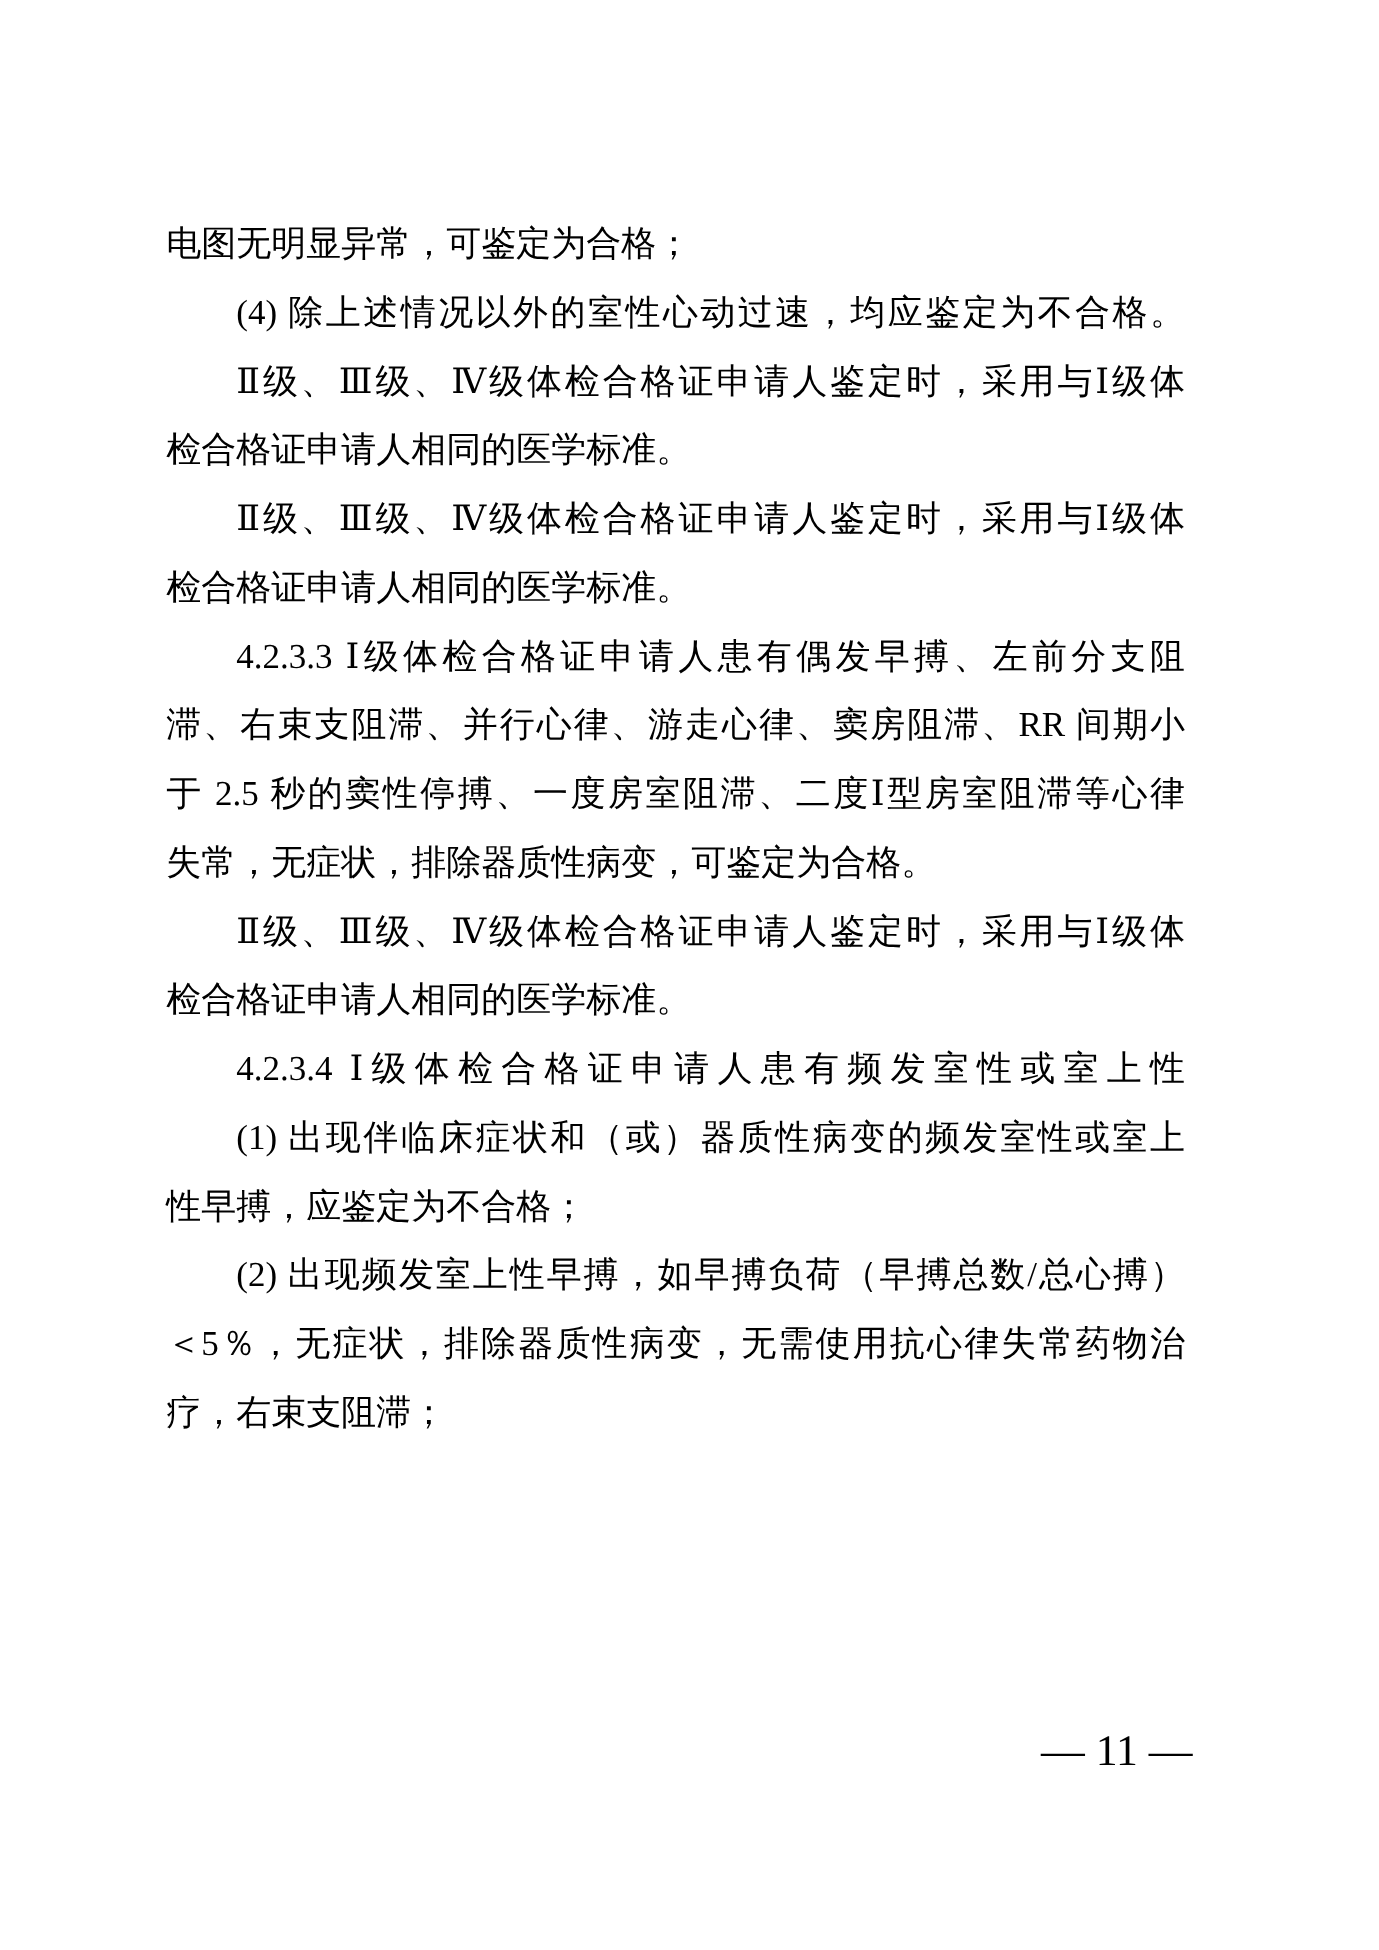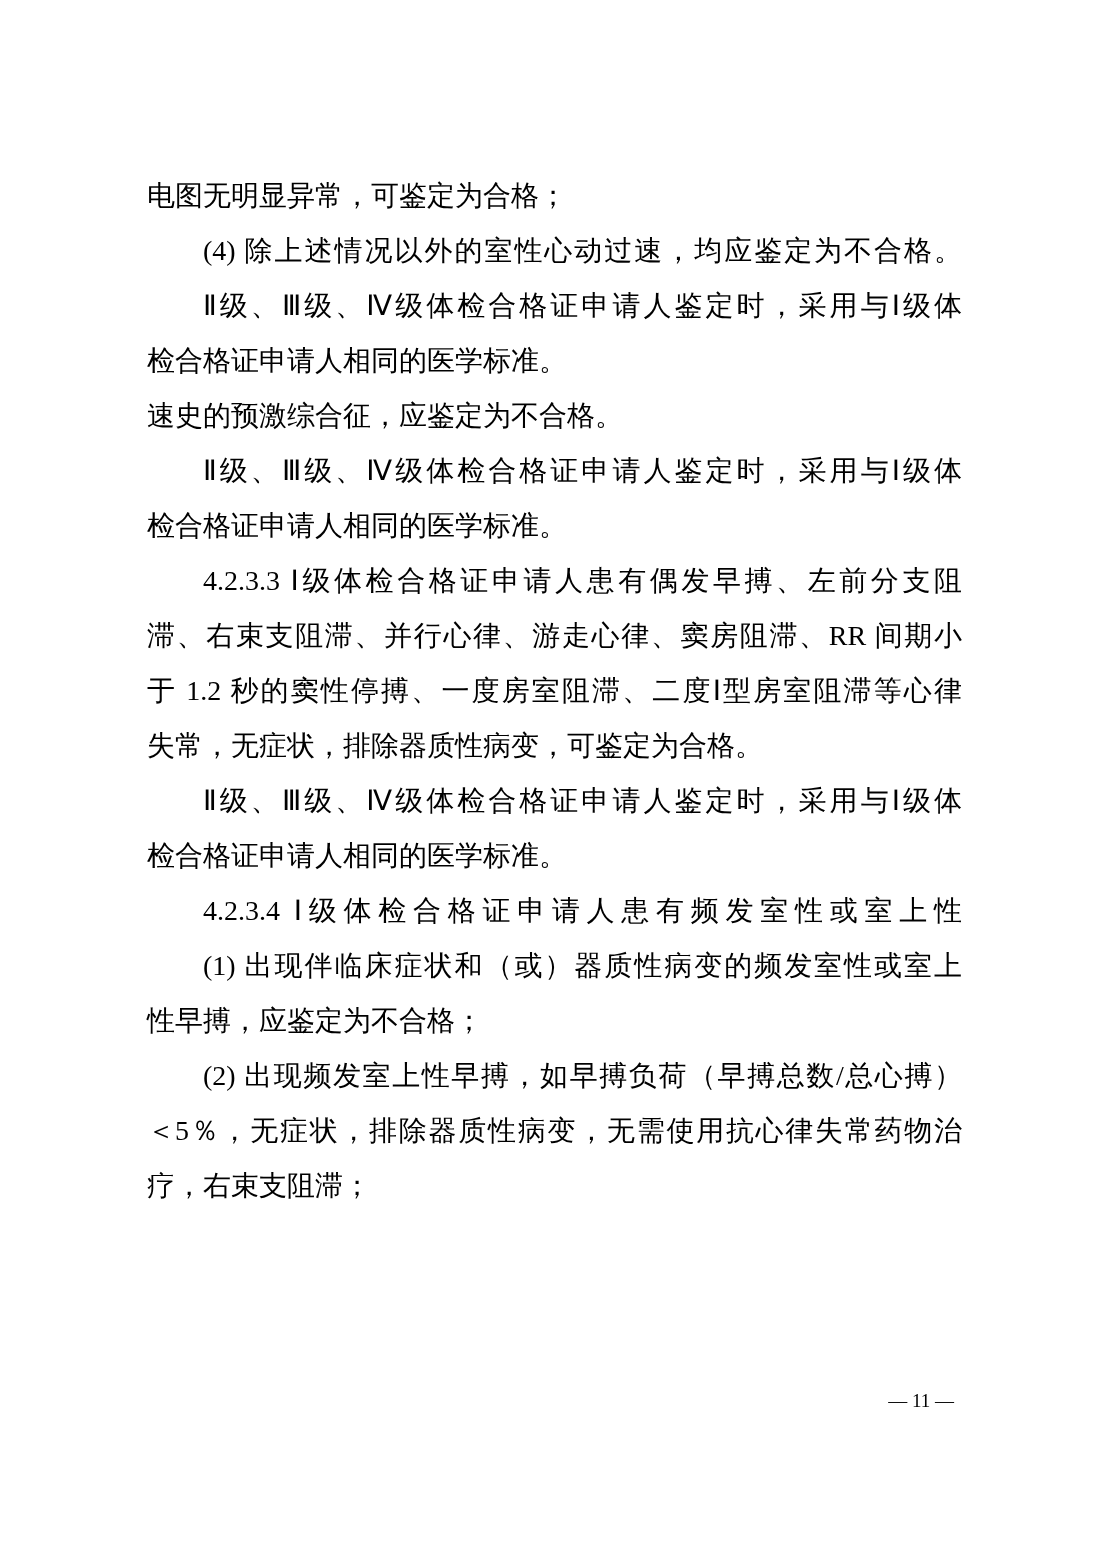--- a/index.html
+++ b/index.html
@@ -11,24 +11,23 @@
     position: relative;
     width: 1103px;
     height: 1560px;
     background: #ffffff;
     color: #000000;
     font-family: "Liberation Serif", "DejaVu Serif", serif;
     overflow: hidden;
   }
   .doc-body {
     position: absolute;
-    left: 147px;
+    left: 133px;
     top: 168px;
     width: 815px;
-    font-family: Liberation Serif, serif;
   }
   .line {
     font-size: 28px;
     line-height: 55px;
     height: 55px;
     color: #000000;
     text-align: left;
     white-space: nowrap;
   }
   .line.justify {
@@ -38,41 +37,40 @@
   }
   .line.indent {
     text-indent: 56px;
   }
   .page-number {
     position: absolute;
     top: 1385px;
     left: 0;
     right: 149px;
     text-align: right;
-    font-size: 19px;
+    font-size: 35px;
     line-height: 32px;
     color: #000000;
     font-family: "Liberation Serif", "DejaVu Serif", serif;
   }
 </style>
 </head>
 <body>
 
 <div class="page">
   <div class="doc-body">
       <div class="line">电图无明显异常，可鉴定为合格；</div>
       <div class="line indent justify">(4) 除上述情况以外的室性心动过速，均应鉴定为不合格。</div>
       <div class="line indent justify">Ⅱ级、Ⅲ级、Ⅳ级体检合格证申请人鉴定时，采用与Ⅰ级体</div>
       <div class="line">检合格证申请人相同的医学标准。</div>
-      <div class="line">速史的预激综合征，应鉴定为不合格。</div>
       <div class="line indent justify">Ⅱ级、Ⅲ级、Ⅳ级体检合格证申请人鉴定时，采用与Ⅰ级体</div>
       <div class="line">检合格证申请人相同的医学标准。</div>
       <div class="line indent justify">4.2.3.3 Ⅰ级体检合格证申请人患有偶发早搏、左前分支阻</div>
       <div class="line justify">滞、右束支阻滞、并行心律、游走心律、窦房阻滞、RR 间期小</div>
-      <div class="line justify">于 1.2 秒的窦性停搏、一度房室阻滞、二度Ⅰ型房室阻滞等心律</div>
+      <div class="line justify">于 2.5 秒的窦性停搏、一度房室阻滞、二度Ⅰ型房室阻滞等心律</div>
       <div class="line">失常，无症状，排除器质性病变，可鉴定为合格。</div>
       <div class="line indent justify">Ⅱ级、Ⅲ级、Ⅳ级体检合格证申请人鉴定时，采用与Ⅰ级体</div>
       <div class="line">检合格证申请人相同的医学标准。</div>
       <div class="line indent justify">4.2.3.4 Ⅰ级体检合格证申请人患有频发室性或室上性</div>
       <div class="line indent justify">(1) 出现伴临床症状和（或）器质性病变的频发室性或室上</div>
       <div class="line">性早搏，应鉴定为不合格；</div>
       <div class="line indent justify">(2) 出现频发室上性早搏，如早搏负荷（早搏总数/总心搏）</div>
       <div class="line justify">＜5％，无症状，排除器质性病变，无需使用抗心律失常药物治</div>
       <div class="line">疗，右束支阻滞；</div>
     </div>

